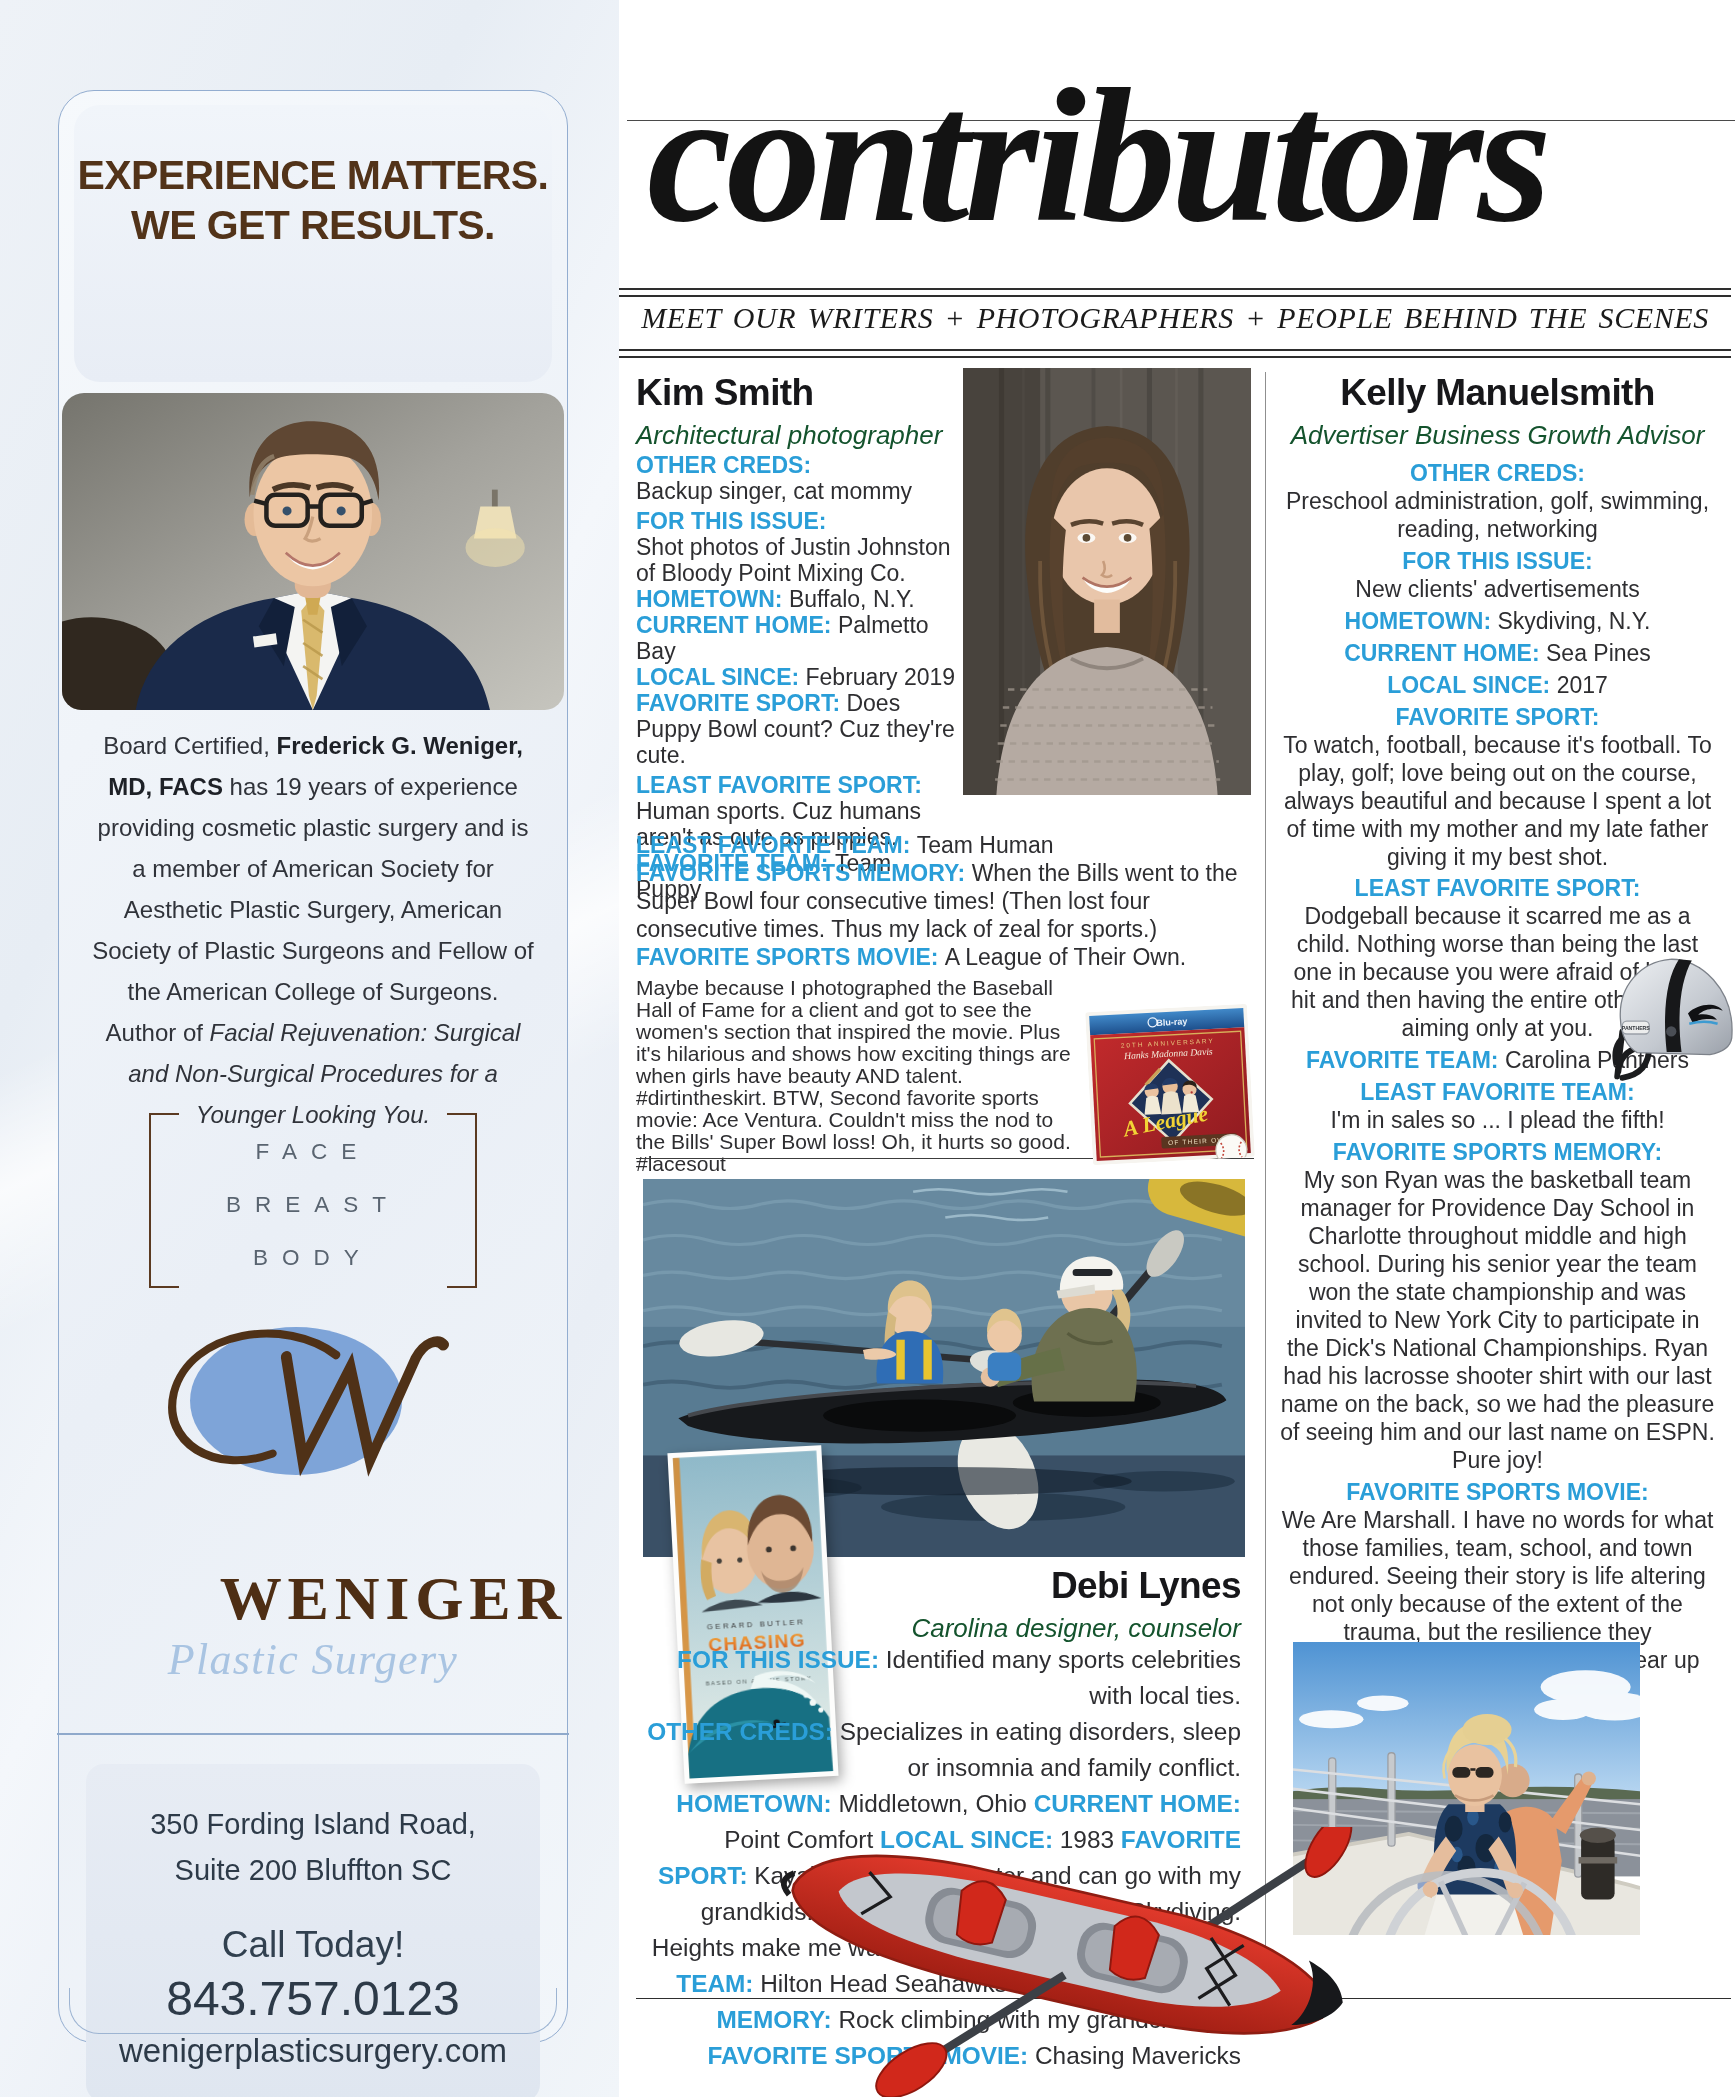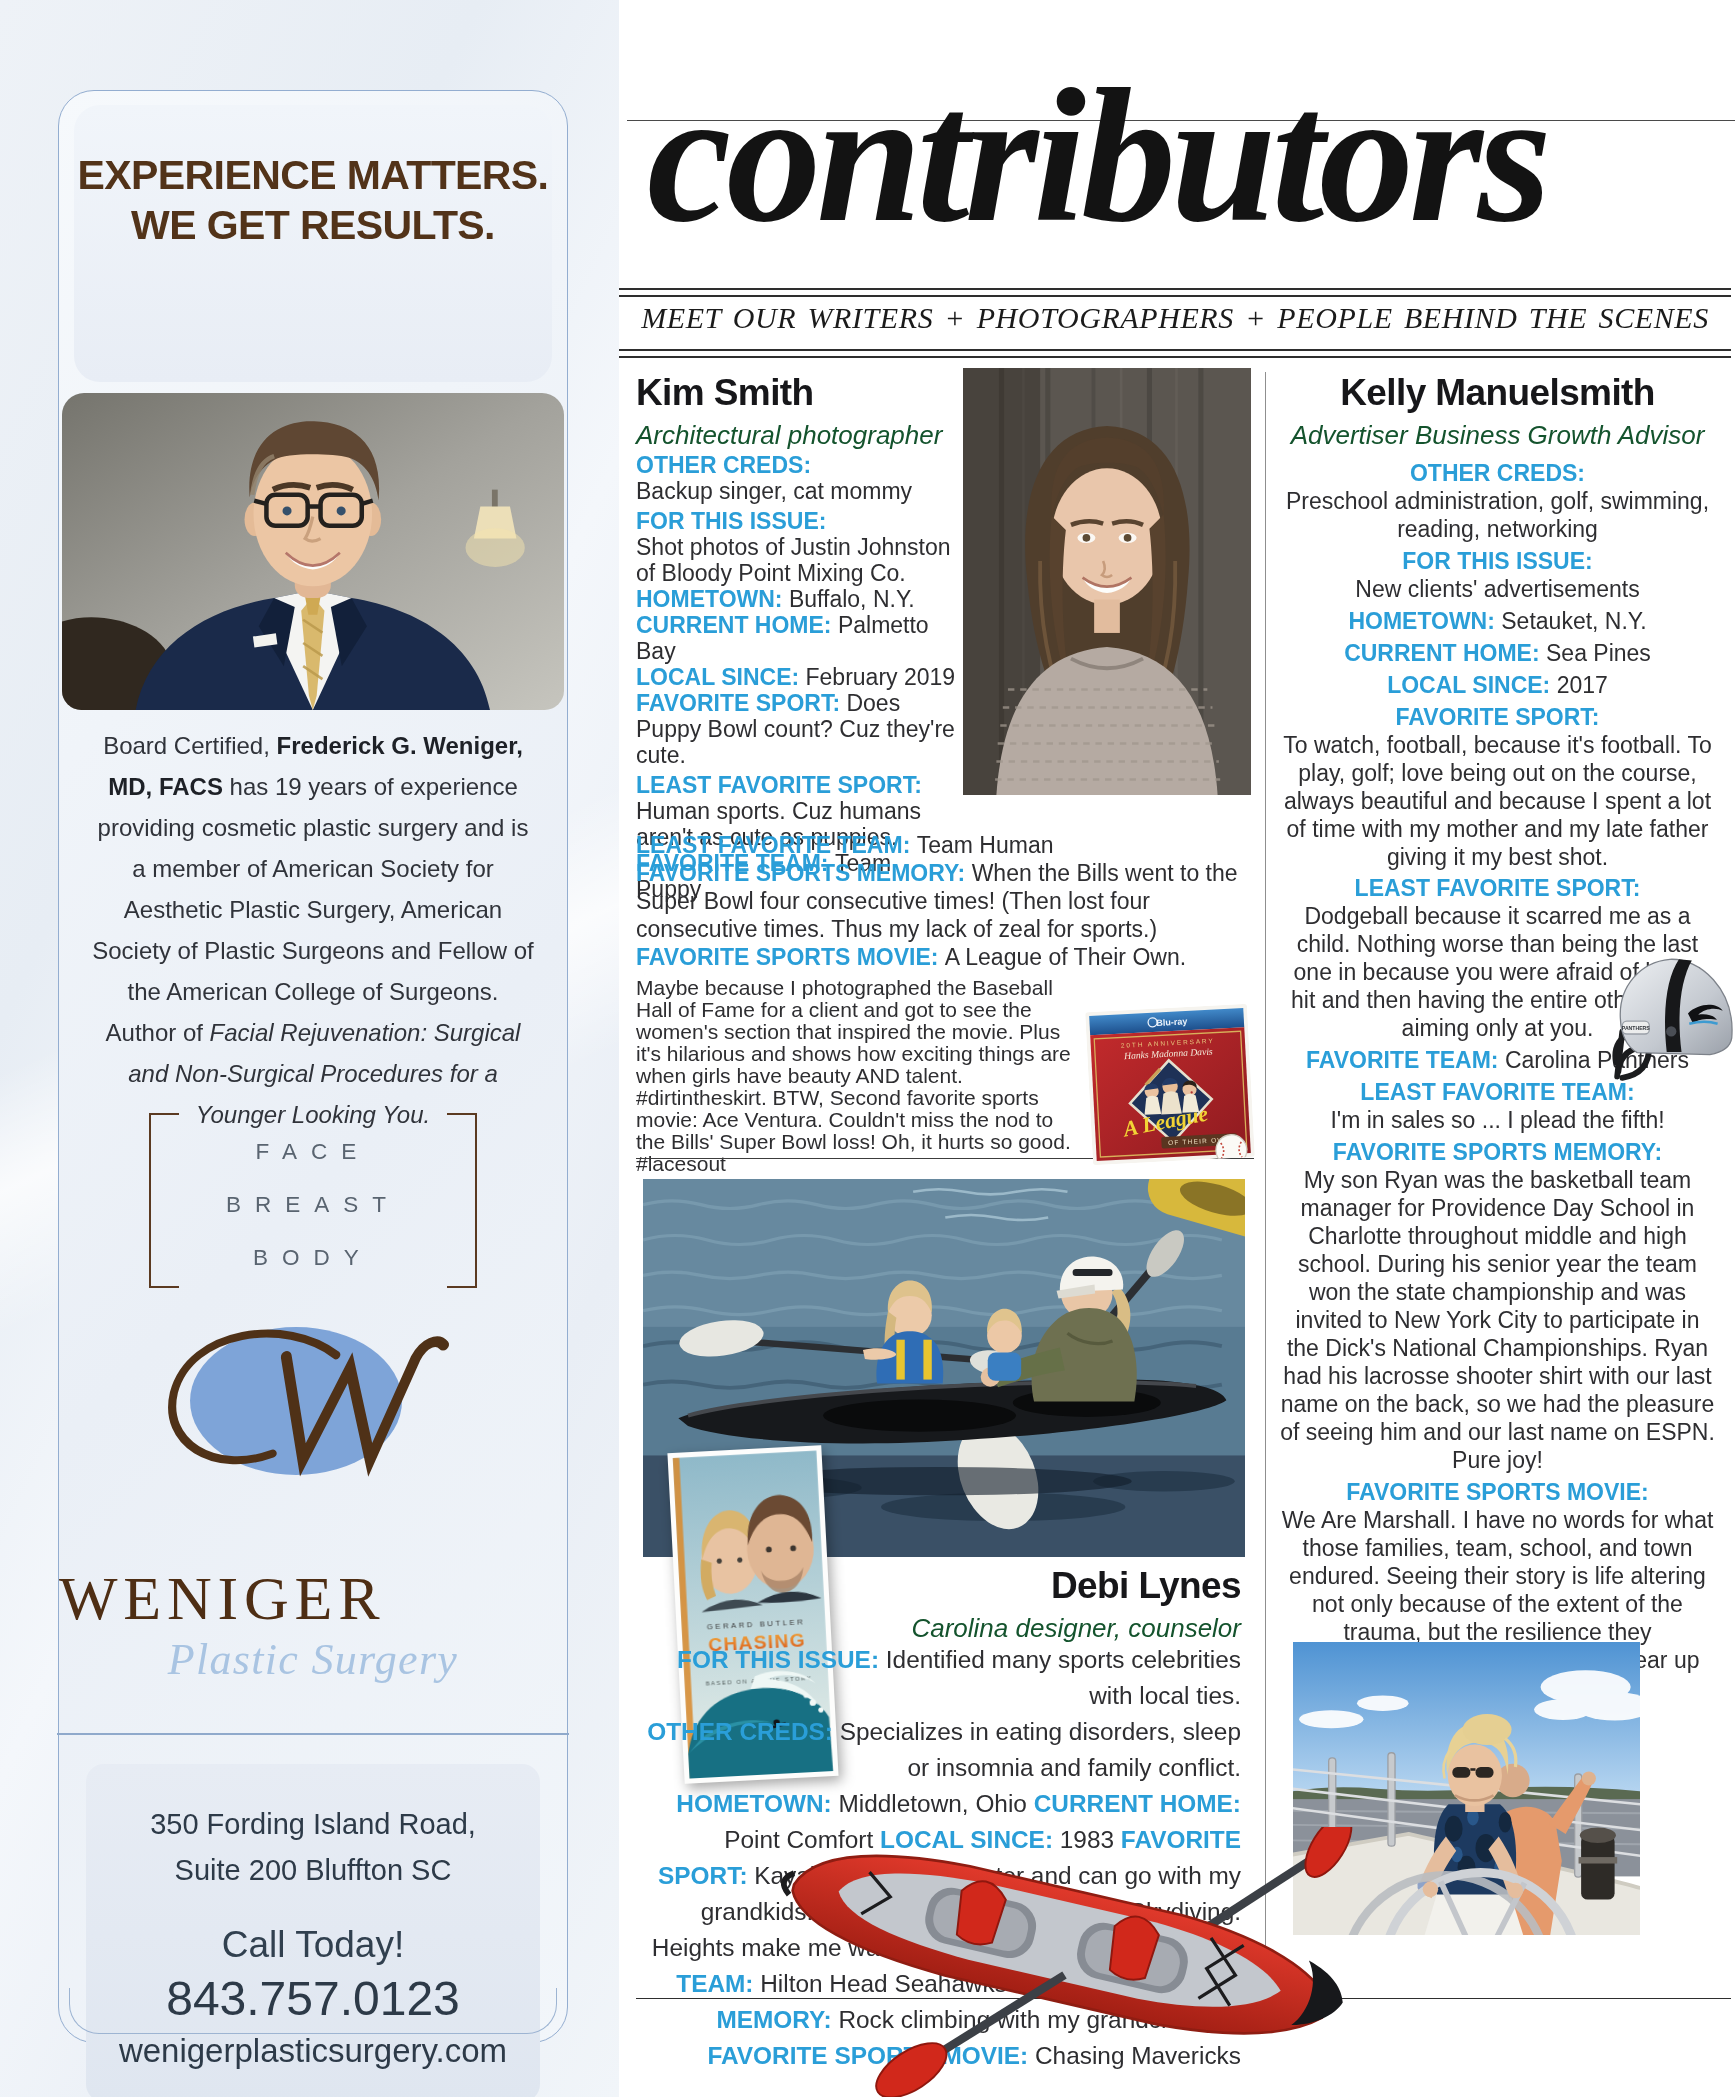--- a/index.html
+++ b/index.html
@@ -27,22 +27,22 @@
   .bracket-box{position:absolute;left:90px;width:328px;top:1022px;height:175px;}
   .bracket-box .bl,.bracket-box .br{position:absolute;top:0;bottom:0;width:28px;border:2.6px solid #5b3a21;}
   .bracket-box .bl{left:0;border-right:none;}
   .bracket-box .br{right:0;border-left:none;}
   .services{position:absolute;left:0;right:0;top:26px;text-align:center;}
   .services div{font-size:22.5px;letter-spacing:14px;color:#596470;margin-bottom:27px;font-weight:500;}
   .logo-wrap{position:absolute;left:0;right:0;top:1226px;height:270px;}
   .logo-ellipse{position:absolute;left:50%;top:10.3px;transform:translateX(-58%);width:212px;height:148px;
      border-radius:50%;background:#7ea4d8;}
   .logo-w{position:absolute;left:50%;top:-18px;transform:translateX(-50%);width:360px;height:212px;}
-  .brand-name{position:absolute;left:0;right:0;top:1472px;text-align:left;
-     font-family:"Liberation Serif",serif;font-size:62px;letter-spacing:5.8px;color:#4e2e14;font-weight:400;}
+  .brand-name{position:absolute;left:0;right:0;top:1472px;text-align:right;
+     font-family:"Liberation Serif",serif;font-size:62px;letter-spacing:5.8px;color:#4e2e14;font-weight:700;}
   .brand-tagline{position:absolute;left:0;right:0;top:1543px;text-align:center;
      font-family:"Liberation Serif",serif;font-style:italic;font-size:44px;color:#a9c4e2;letter-spacing:1.3px;}
   .ad-divider{position:absolute;left:-1.9px;right:-1.9px;top:1642px;height:1.9px;background:#8fa9cb;}
   .address-panel{position:absolute;left:27px;right:27px;top:1673px;height:338px;border-radius:18px;
      background:linear-gradient(180deg,#e7ecf4 0%,#dfe6f0 100%);text-align:center;color:#2d3a48;}
   .addr1{margin-top:37px;font-size:29px;line-height:1.6;}
   .addr2{font-size:29px;line-height:1.6;}
   .cta{margin-top:30px;font-size:37px;color:#31404f;}
   .phone{margin-top:5.1px;font-size:48px;}
   .website{margin-top:6.4px;font-size:33px;}
@@ -482,21 +482,21 @@
   <div class="footer-rule"></div>
 
   <div class="kelly-col">
     <div class="col-head">Kelly Manuelsmith</div>
     <div class="col-role">Advertiser Business Growth Advisor</div>
     <div class="kelly-body">
         <div class="para lab"><span class="run-label">OTHER CREDS:</span></div>
         <div class="para"><span>Preschool administration, golf, swimming, reading, networking</span></div>
         <div class="para lab"><span class="run-label">FOR THIS ISSUE:</span></div>
         <div class="para"><span>New clients' advertisements</span></div>
-        <div class="para lab"><span class="run-label">HOMETOWN: </span><span>Setauket, N.Y.</span></div>
+        <div class="para lab"><span class="run-label">HOMETOWN: </span><span>Skydiving, N.Y.</span></div>
         <div class="para lab"><span class="run-label">CURRENT HOME: </span><span>Sea Pines</span></div>
         <div class="para lab"><span class="run-label">LOCAL SINCE: </span><span>2017</span></div>
         <div class="para lab"><span class="run-label">FAVORITE SPORT:</span></div>
         <div class="para"><span>To watch, football, because it's football. To play, golf; love being out on the course, always beautiful and because I spent a lot of time with my mother and my late father giving it my best shot.</span></div>
         <div class="para lab"><span class="run-label">LEAST FAVORITE SPORT:</span></div>
         <div class="para"><span>Dodgeball because it scarred me as a child. Nothing worse than being the last one in because you were afraid of being hit and then having the entire other team aiming only at you.</span></div>
         <div class="para lab"><span class="run-label">FAVORITE TEAM: </span><span>Carolina Panthers</span></div>
         <div class="para lab"><span class="run-label">LEAST FAVORITE TEAM:</span></div>
         <div class="para"><span>I'm in sales so ... I plead the fifth!</span></div>
         <div class="para lab"><span class="run-label">FAVORITE SPORTS MEMORY:</span></div>

